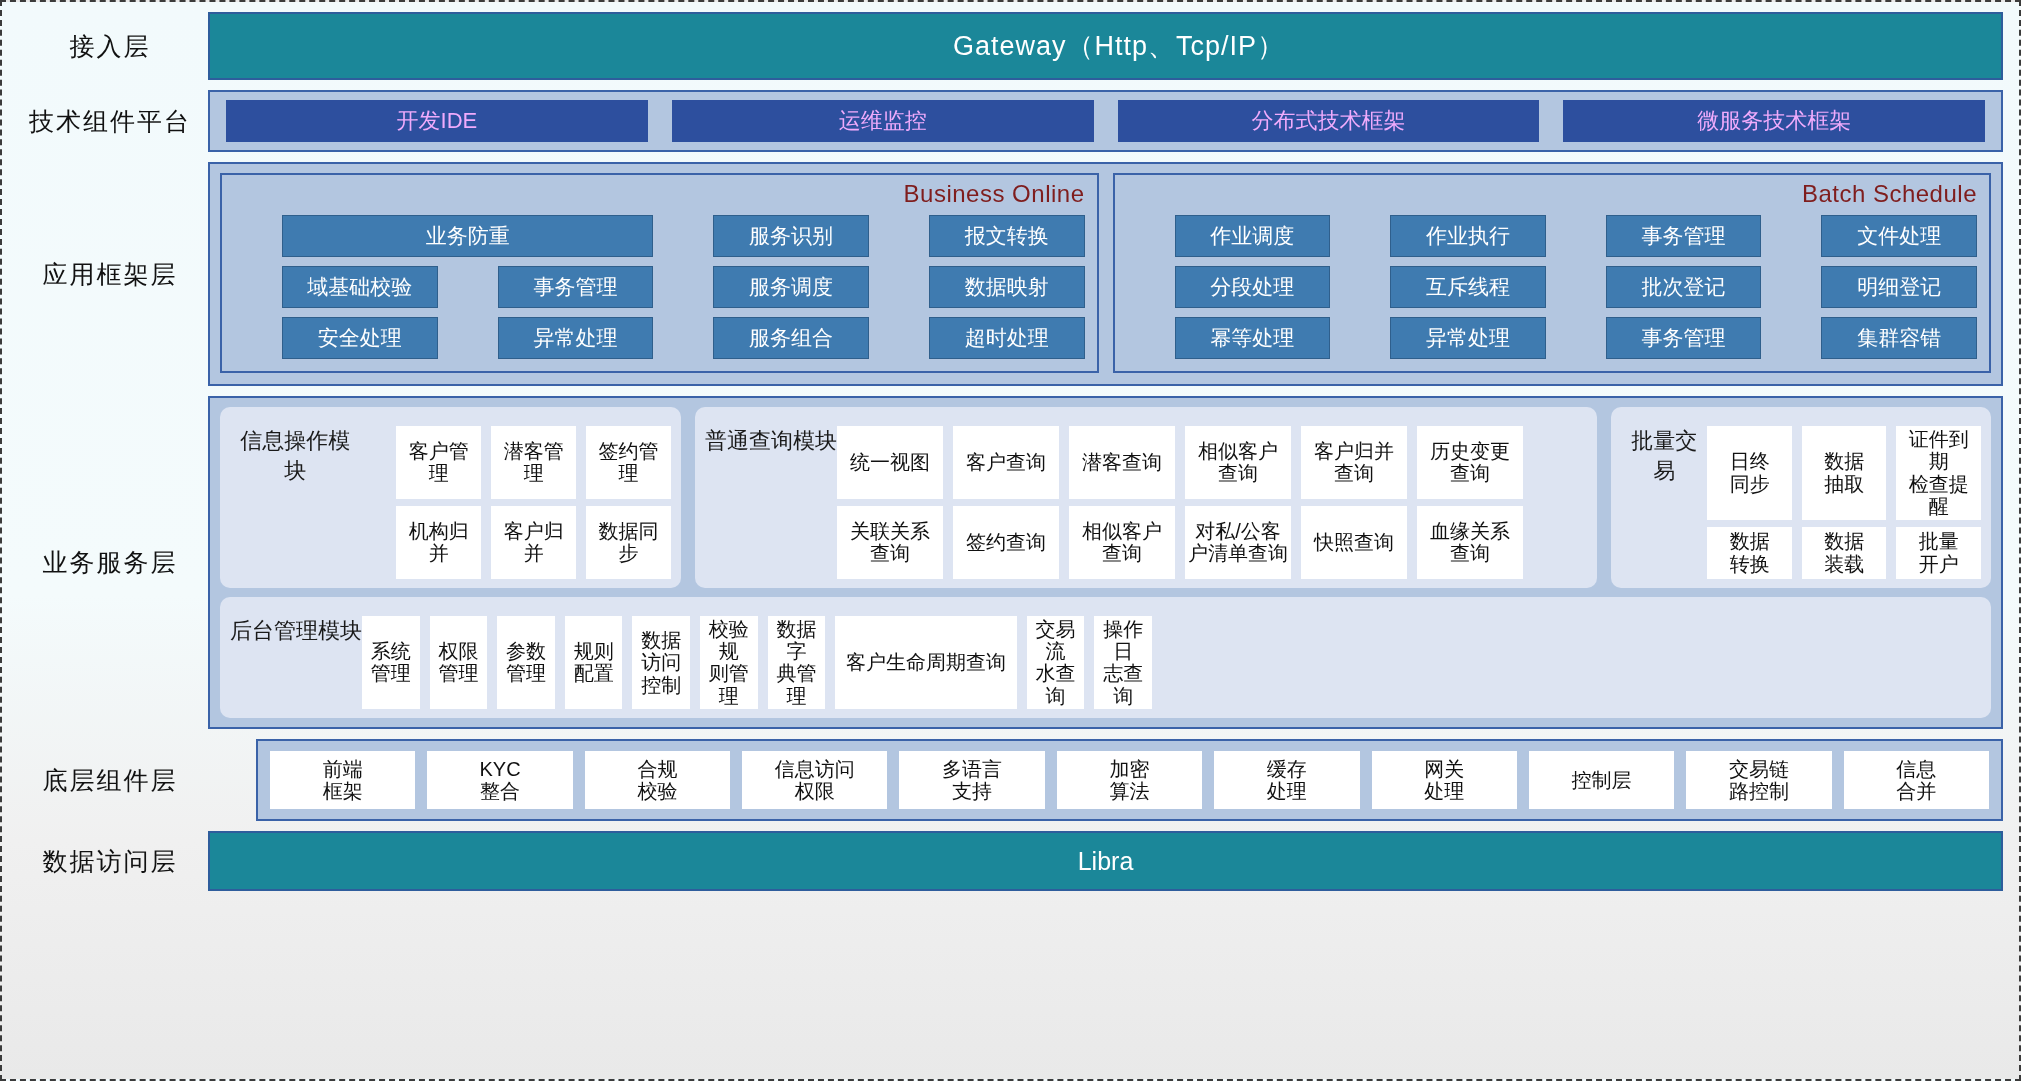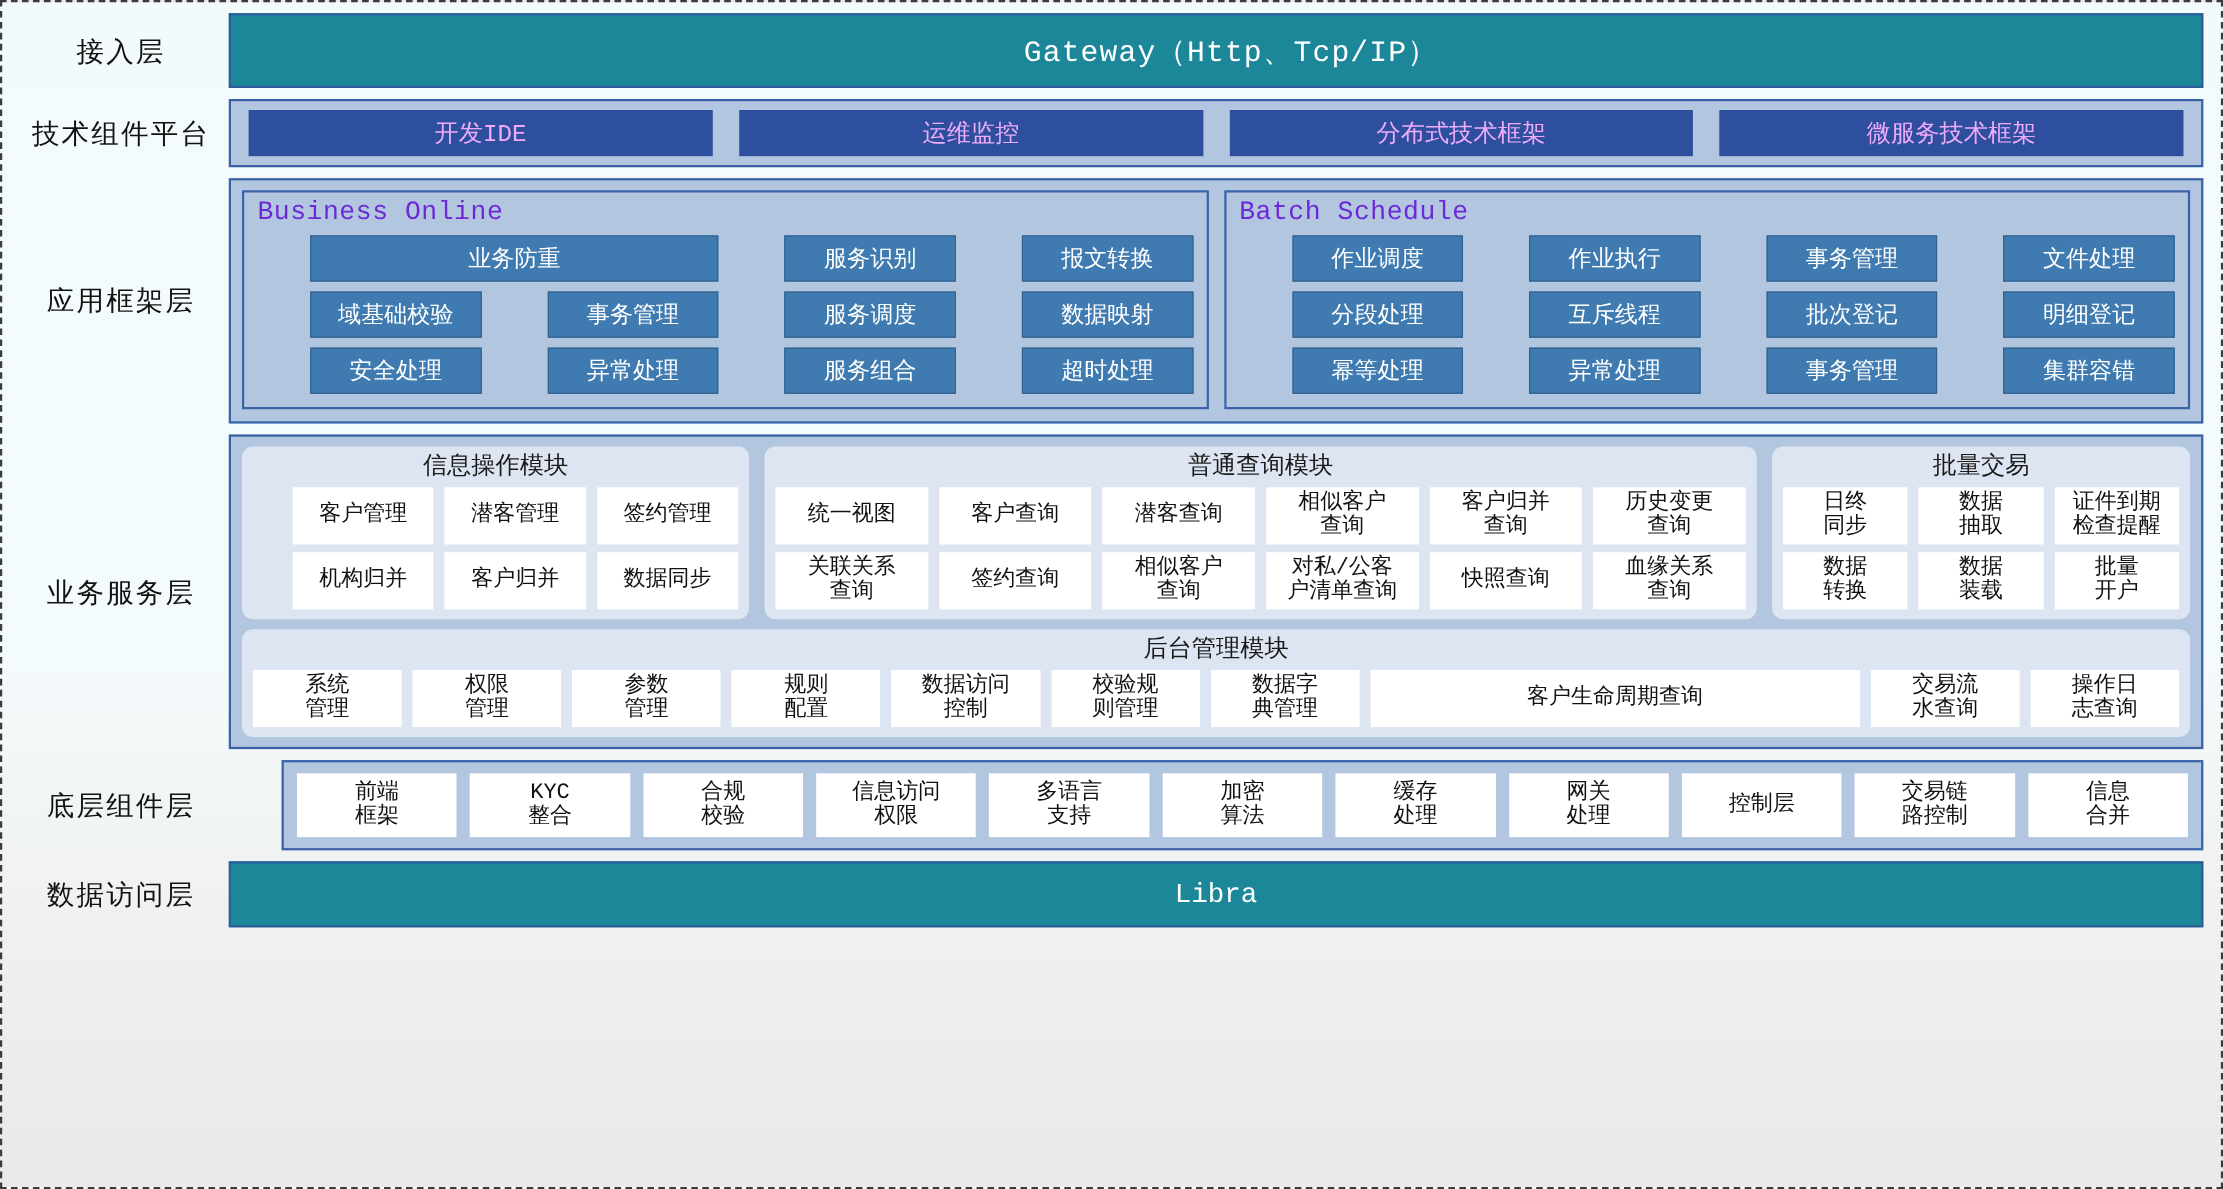--- a/index.html
+++ b/index.html
@@ -10,21 +10,20 @@
     overflow: hidden;
   }
   .canvas {
     position: relative;
     width: 2021px; height: 1081px;
     background: linear-gradient(180deg,#f2fafc 0%, #f4fbfc 55%, #f0f0f0 78%, #e9e9e9 100%);
     border: 2px dashed #3b3b3b;
     padding: 10px 16px 10px 10px;
     display: flex;
     flex-direction: column;
-    font-family: Liberation Mono, monospace;
   }
   .row {
     display: flex;
     align-items: stretch;
     width: 100%;
   }
   .layer-label {
     flex: 0 0 196px;
     display: flex;
     align-items: center;
@@ -76,23 +75,23 @@
     gap: 14px;
   }
   .panel {
     border: 2px solid #3a62a8;
     background: #b3c6e0;
     padding: 5px 12px 12px 12px;
     display: flex;
     flex-direction: column;
   }
   .panel-title {
-    text-align: left;
+    text-align: right;
     font-size: 24px;
-    color: #6d28d9;
+    color: #7f1d1d;
     margin-bottom: 7px;
     letter-spacing: .5px;
   }
   .grid4 {
     display: grid;
     grid-template-columns: repeat(4, 1fr);
     gap: 9px 12px;
   }
   .cell-blue {
     background: #3f7bb0;
@@ -113,22 +112,22 @@
     border: 2px solid #3a62a8;
     padding: 9px 10px;
     display: flex;
     flex-direction: column;
     gap: 9px;
   }
   .bizrow { display: flex; gap: 14px; }
   .modbox {
     background: #dde4f2;
     border-radius: 10px;
-    padding: 2px 10px 9px 10px;
-    display: flex; flex-direction: column;
+    padding: 19px 10px 9px 10px;
+    display: flex; flex-direction: row;
   }
   .mod-title {
     text-align: center;
     font-size: 22px;
     color: #1a1a1a;
     margin-bottom: 5px;
   }
   .mgrid { display: grid; gap: 7px 10px; }
   .cell-white {
     background: #ffffff;

